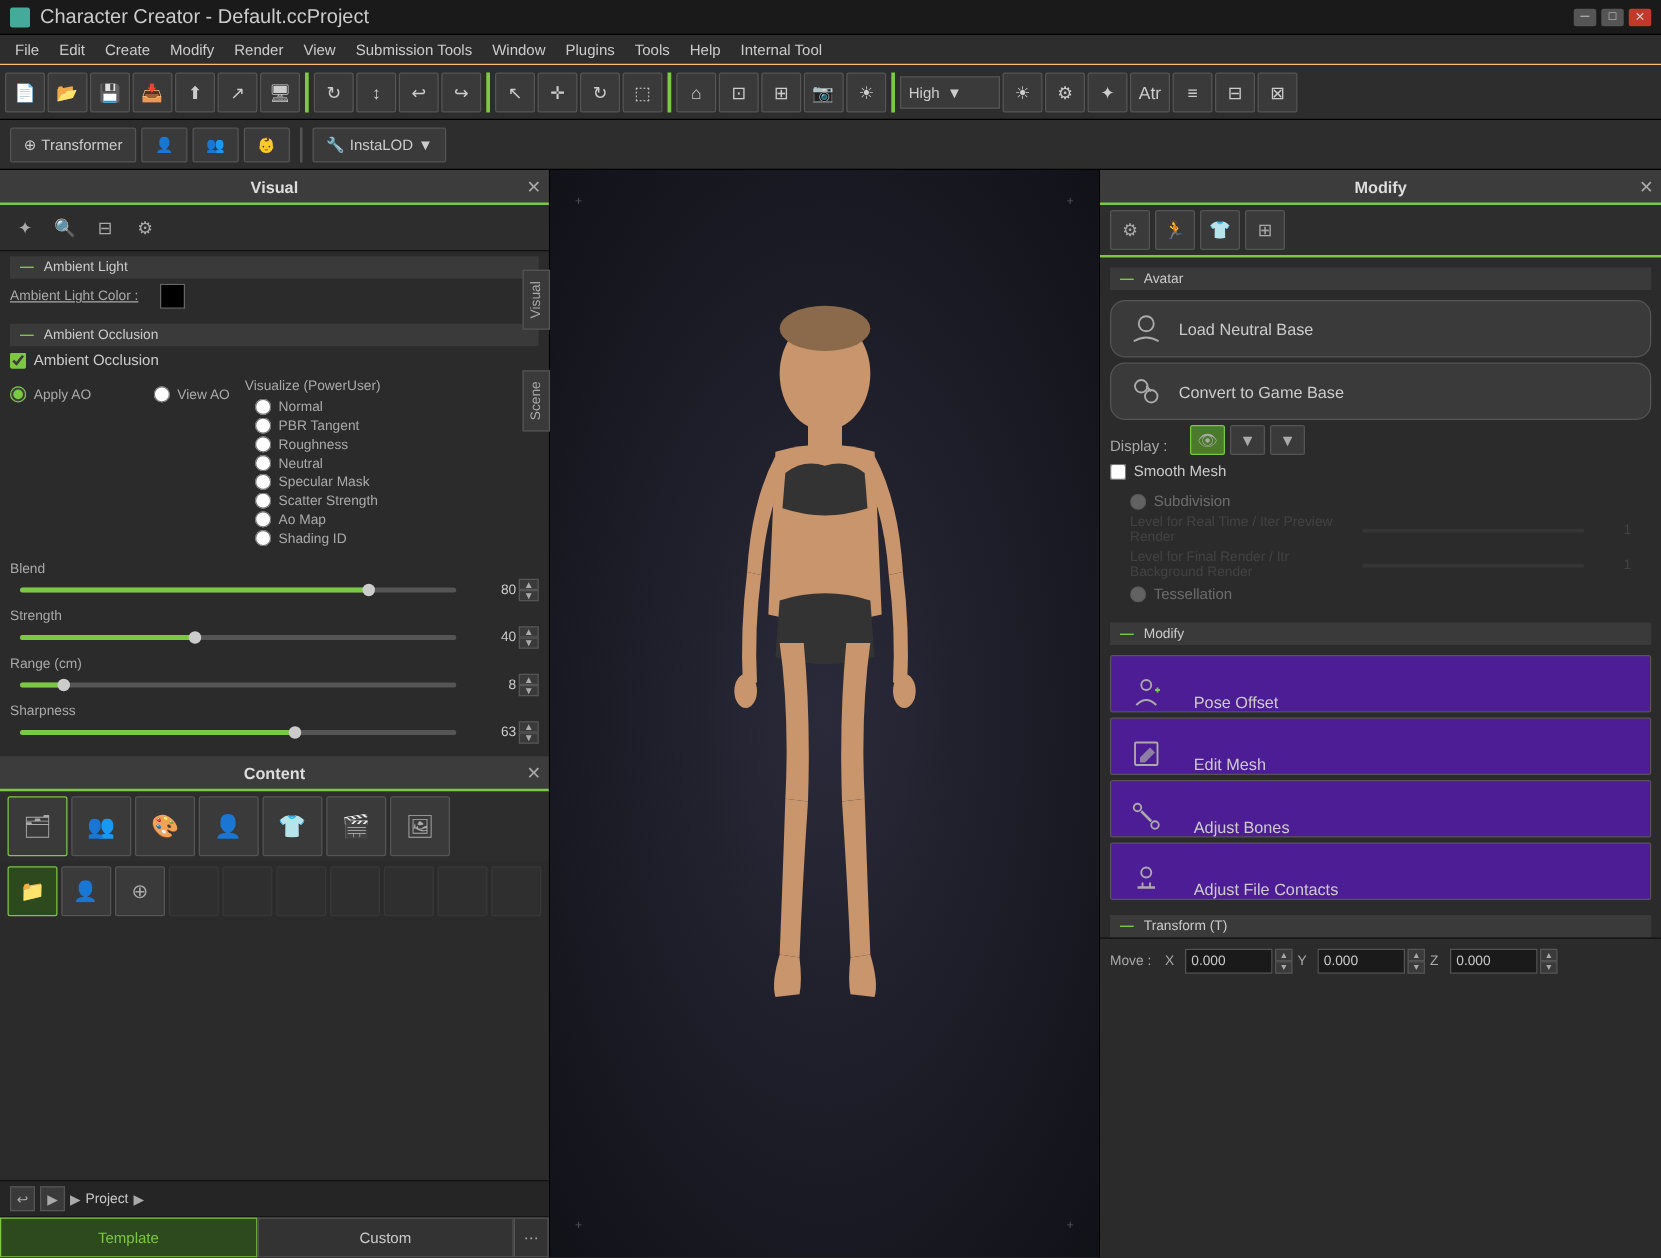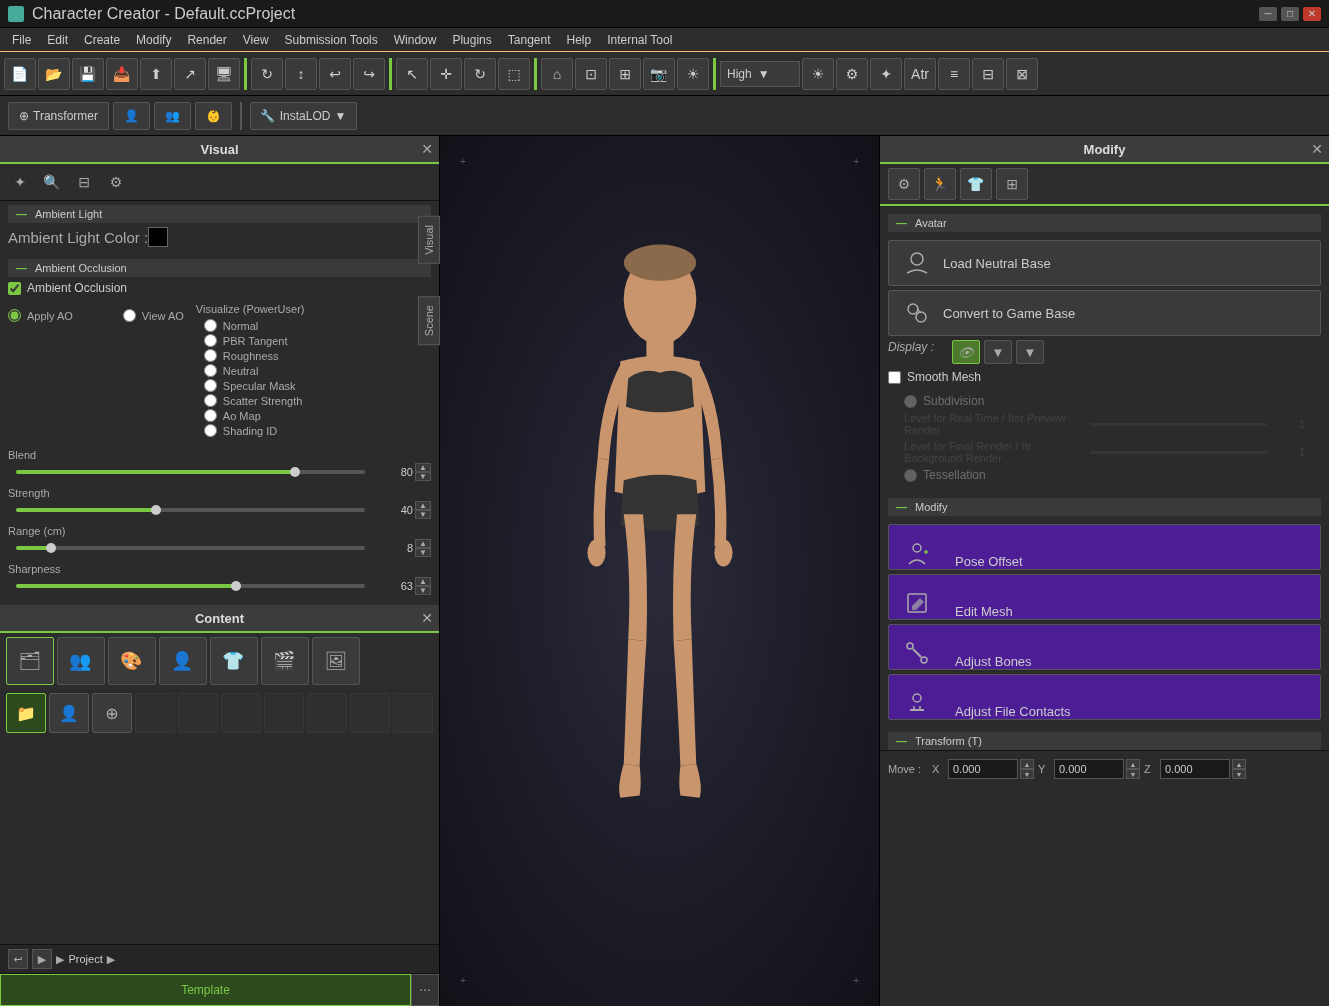--- a/index.html
+++ b/index.html
@@ -41,21 +41,21 @@
 
     .visual-panel { flex: 0 0 auto; }
     .visual-toolbar { display: flex; align-items: center; padding: 4px 6px; gap: 4px; background: #2d2d2d; border-bottom: 1px solid #111; }
     .visual-tool-btn { width: 28px; height: 28px; background: transparent; border: 1px solid transparent; display: flex; align-items: center; justify-content: center; cursor: pointer; color: #aaa; font-size: 14px; border-radius: 2px; }
 
     .section { padding: 4px 8px; }
     .section-header { background: #3a3a3a; color: #ccc; padding: 3px 8px; font-size: 11px; display: flex; align-items: center; gap: 4px; margin-bottom: 4px; }
     .section-header .dash { color: #7bc843; font-weight: bold; margin-right: 4px; }
 
     .field-row { display: flex; align-items: center; margin-bottom: 4px; }
-    .field-label { color: #aaa; min-width: 120px; font-size: 15px; }
+    .field-label { color: #aaa; min-width: 120px; font-size: 11px; text-decoration: underline; }
     .color-swatch { width: 20px; height: 20px; background: #000; border: 1px solid #666; cursor: pointer; }
 
     .checkbox-row { display: flex; align-items: center; gap: 6px; margin-bottom: 4px; }
     .checkbox-row input[type=checkbox] { accent-color: #7bc843; }
 
     .radio-group { display: flex; flex-direction: column; gap: 2px; padding-left: 8px; }
     .radio-row { display: flex; align-items: center; gap: 6px; font-size: 11px; color: #aaa; }
     .radio-row input[type=radio] { accent-color: #7bc843; }
 
     .ao-row { display: flex; align-items: center; gap: 30px; margin: 6px 0; }
@@ -90,27 +90,27 @@
     .viewport { flex: 1; background: #1a1a1a; position: relative; overflow: hidden; }
     .viewport-bg { width: 100%; height: 100%; background: radial-gradient(ellipse at center, #2a2a3a 0%, #111118 100%); position: relative; }
     .character-placeholder { position: absolute; left: 50%; top: 50%; transform: translate(-50%, -50%); display: flex; align-items: center; justify-content: center; }
 
     
     .right-panel { width: 450px; background: #2b2b2b; display: flex; flex-direction: column; border-left: 1px solid #000; }
     .right-toolbar { display: flex; align-items: center; padding: 4px 8px; gap: 4px; background: #2d2d2d; border-bottom: 2px solid #7bc843; }
     .right-tool-btn { width: 32px; height: 32px; background: #3a3a3a; border: 1px solid #555; border-radius: 2px; display: flex; align-items: center; justify-content: center; cursor: pointer; color: #aaa; font-size: 14px; }
 
     .avatar-section { padding: 8px; }
-    .big-btn { width: 100%; height: 46px; background: #3a3a3a; border: 1px solid #555; border-radius: 2px; display: flex; align-items: center; gap: 10px; padding: 0 12px; cursor: pointer; color: #ccc; font-size: 13px; margin-bottom: 4px; }
+    .big-btn { width: 100%; height: 46px; background: #3a3a3a; border: 1px solid #555; border-radius: 12px; display: flex; align-items: center; gap: 10px; padding: 0 12px; cursor: pointer; color: #ccc; font-size: 13px; margin-bottom: 4px; }
     .big-btn-icon { width: 32px; height: 32px; display: flex; align-items: center; justify-content: center; font-size: 22px; color: #aaa; }
 
     .avatar-info { display: flex; align-items: center; margin: 6px 0; }
     .avatar-label { color: #aaa; min-width: 60px; font-size: 12px; }
     .avatar-value { color: #ccc; font-size: 12px; flex: 1; }
-    .display-row { display: flex; align-items: flex-start; gap: 4px; margin: 4px 0; font-style: italic; }
+    .display-row { display: flex; align-items: flex-end; gap: 4px; margin: 4px 0; }
     .display-btn { width: 28px; height: 24px; background: #3a3a3a; border: 1px solid #555; display: flex; align-items: center; justify-content: center; cursor: pointer; color: #aaa; font-size: 13px; border-radius: 2px; }
     .display-btn.active { background: #4a7a2a; border-color: #7bc843; }
 
     .smooth-mesh-row { display: flex; align-items: center; gap: 6px; margin: 6px 0; }
     .greyed { opacity: 0.4; }
 
     .subdiv-section { padding: 4px 16px; }
     .subdiv-row { display: flex; align-items: center; margin: 4px 0; }
     .subdiv-label { color: #666; font-size: 11px; flex: 1; }
     .subdiv-slider { flex: 1; height: 3px; background: #444; margin: 0 8px; }
@@ -149,21 +149,21 @@
 <div class="menu-bar">
   <span class="menu-item">File</span>
   <span class="menu-item">Edit</span>
   <span class="menu-item">Create</span>
   <span class="menu-item">Modify</span>
   <span class="menu-item">Render</span>
   <span class="menu-item">View</span>
   <span class="menu-item">Submission Tools</span>
   <span class="menu-item">Window</span>
   <span class="menu-item">Plugins</span>
-  <span class="menu-item">Tangent</span>
+  <span class="menu-item">Tools</span>
   <span class="menu-item">Help</span>
   <span class="menu-item">Internal Tool</span>
 </div>
 
 <div class="toolbar">
   <div class="toolbar-btn">📄</div>
   <div class="toolbar-btn">📂</div>
   <div class="toolbar-btn">💾</div>
   <div class="toolbar-btn">📥</div>
   <div class="toolbar-btn">⬆</div>
@@ -411,20 +411,21 @@
       <div class="breadcrumb-bar">
         <div class="breadcrumb-btn">↩</div>
         <div class="breadcrumb-btn">▶</div>
         <span style="color:#aaa;font-size:11px;">▶</span>
         <span style="color:#ccc;font-size:11px;">Project</span>
         <span style="color:#aaa;font-size:11px;">▶</span>
       </div>
 
       <div class="tab-bar">
         <div class="tab active">Template</div>
+        <div class="tab">Custom</div>
         <div class="tab-more">⋯</div>
       </div>
     </div>
   </div>
 
   <div class="viewport">
     <div class="viewport-bg">
 
       <div class="character-placeholder">
         <svg class="char-svg" viewBox="0 0 200 600" xmlns="http://www.w3.org/2000/svg">

